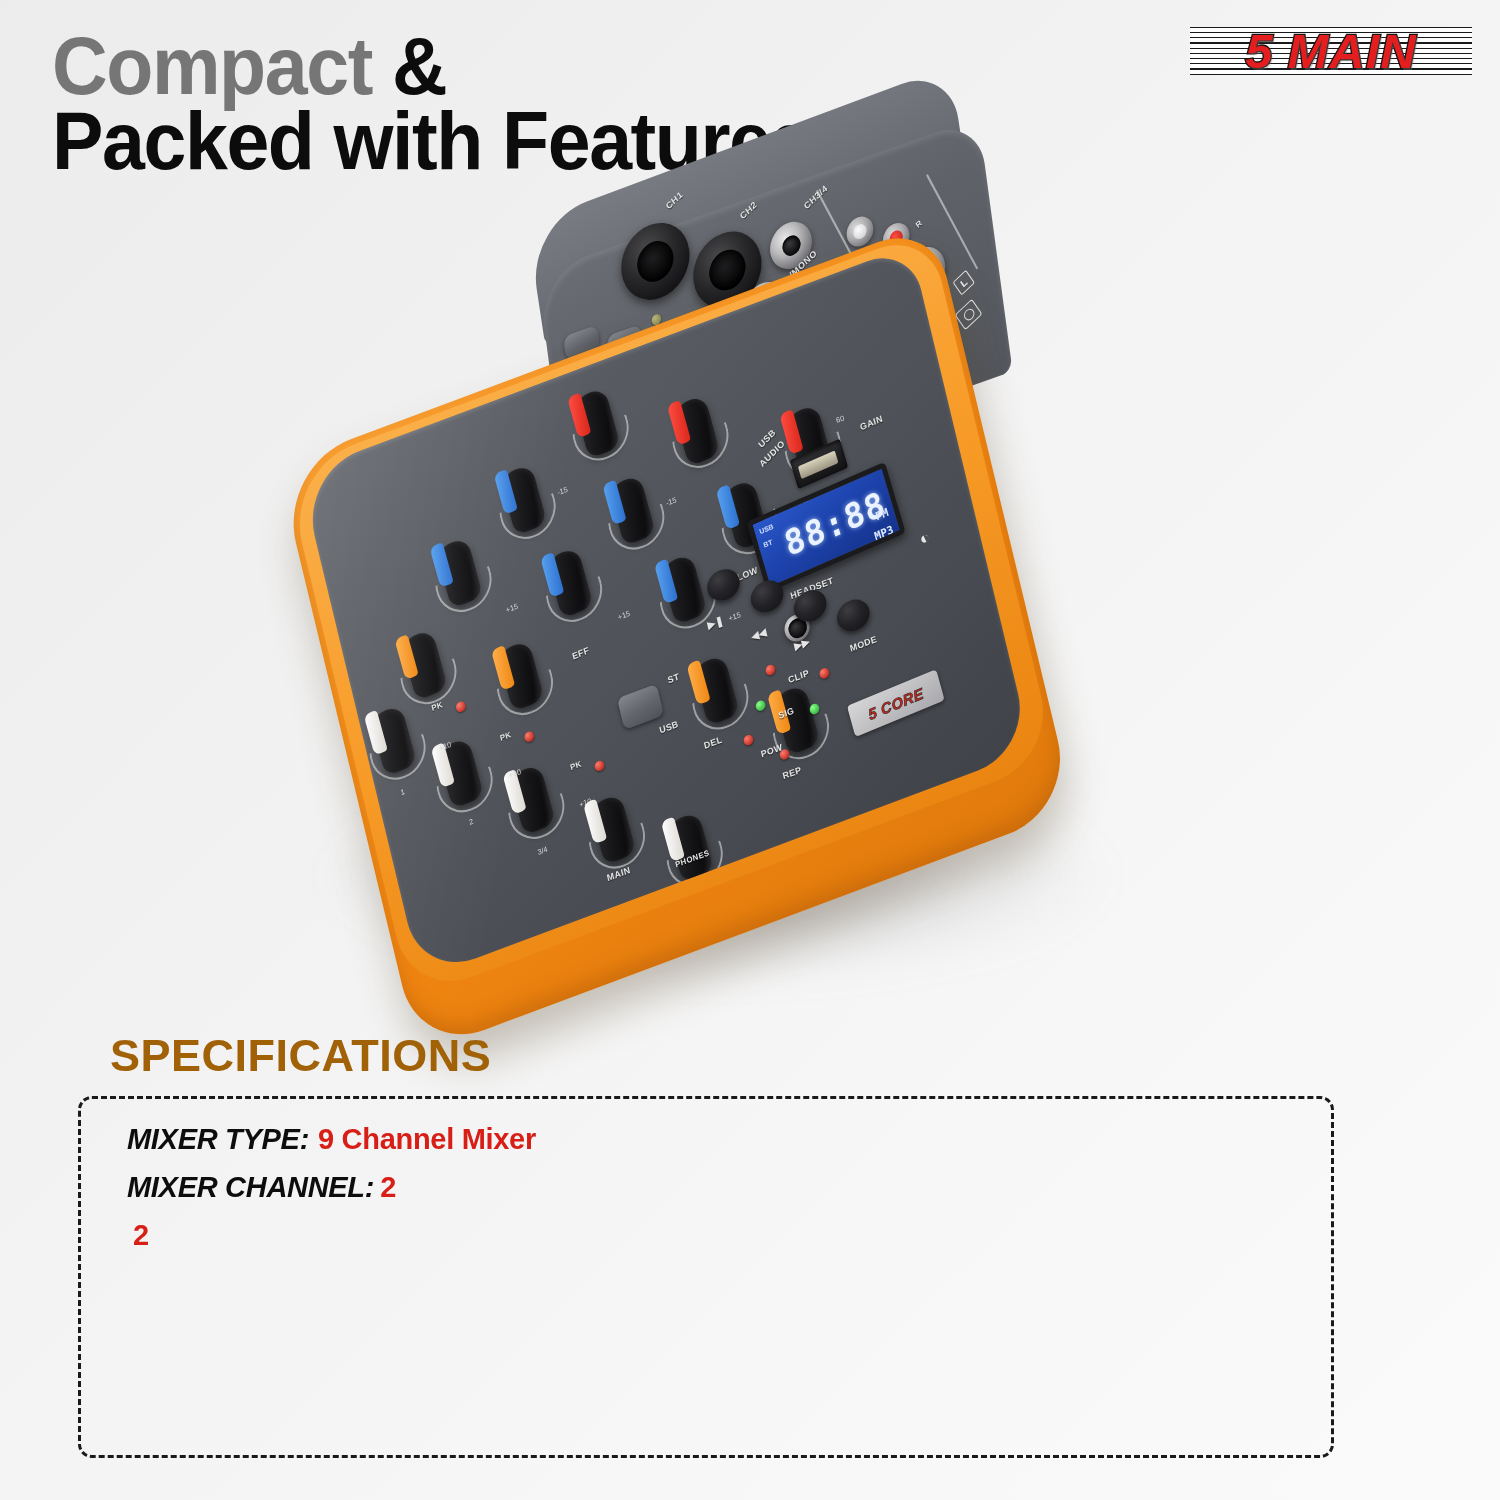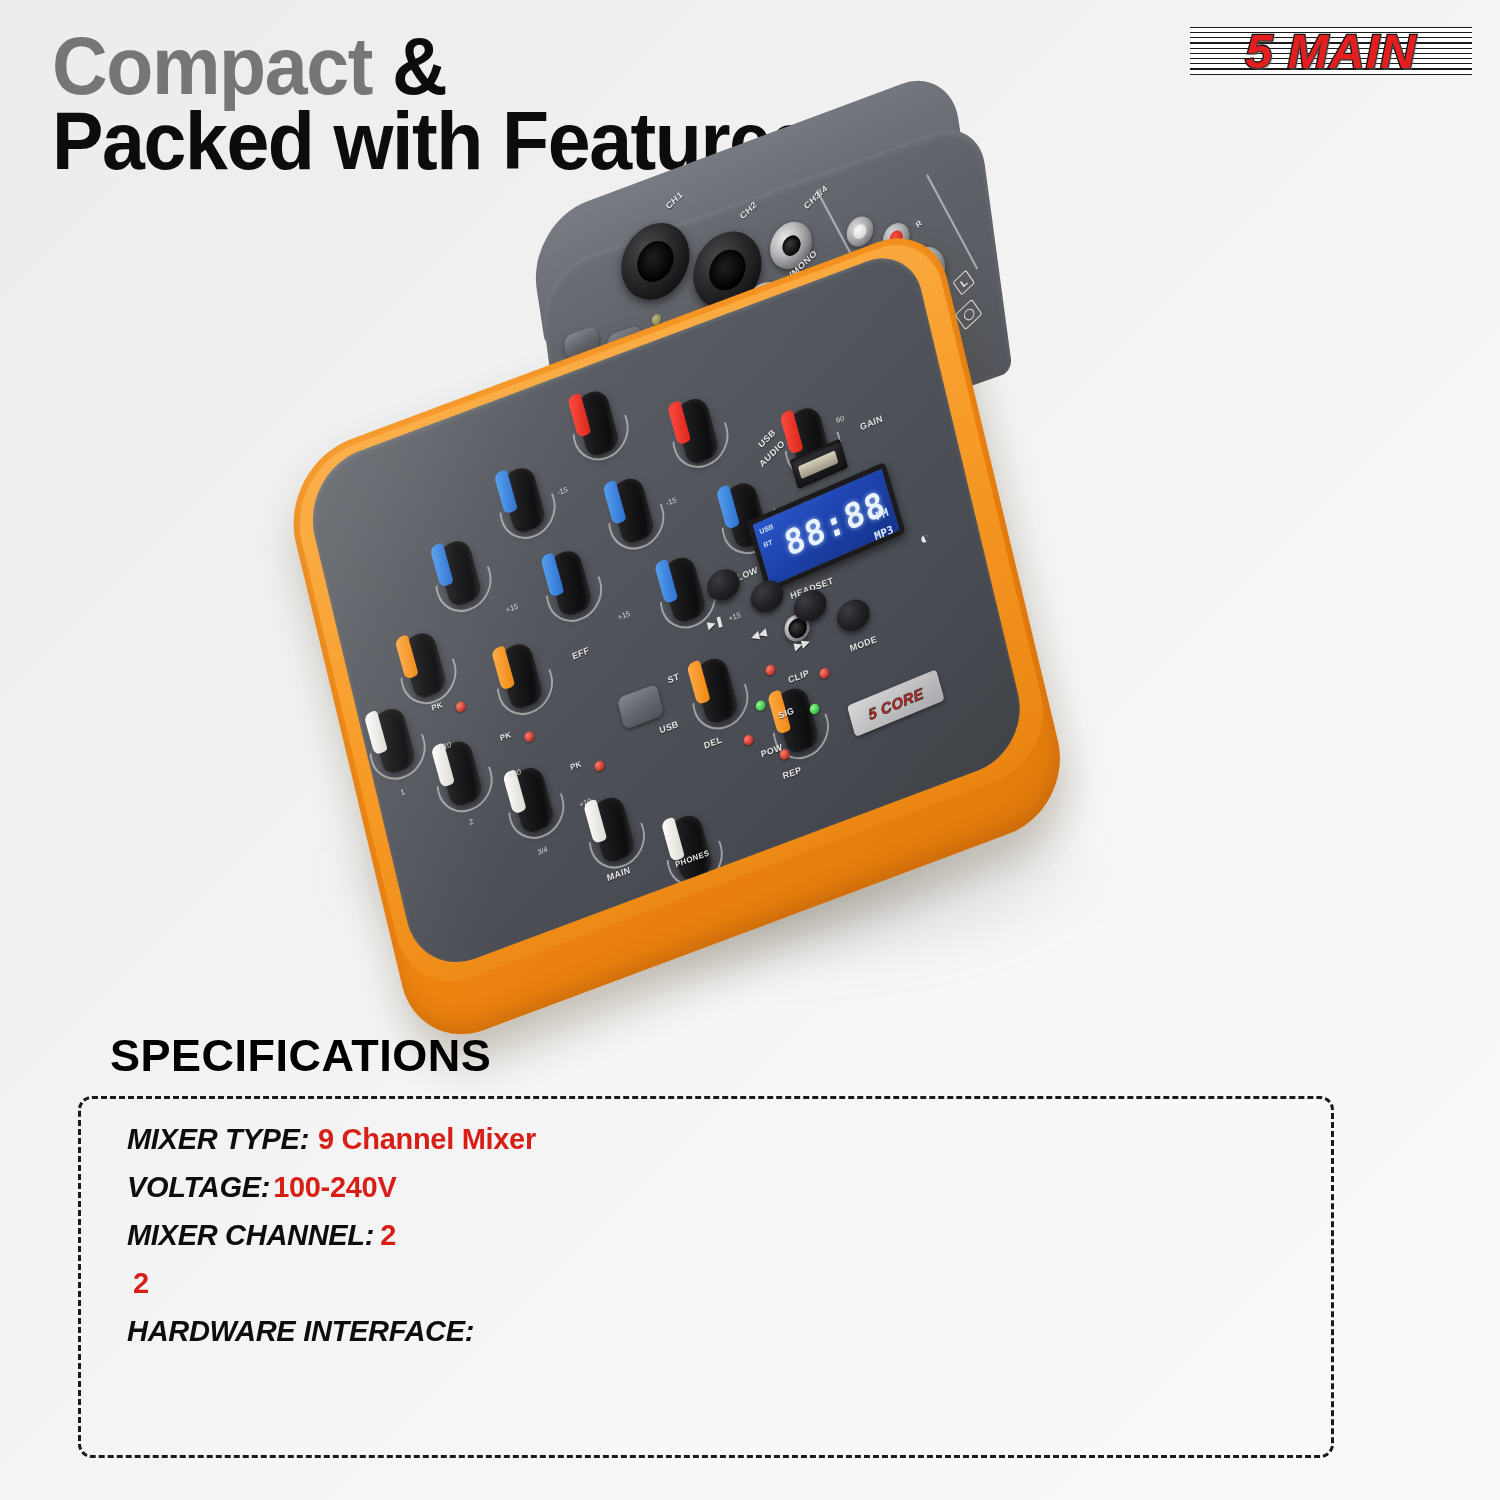--- a/index.html
+++ b/index.html
@@ -351,21 +351,21 @@
     color:#e8e8e8;
     font-size: 15px;
   }
 
   
   .spec-title {
     position:absolute;
     left: 110px; top: 1030px;
     font-size: 45px;
     font-weight: bold;
-    color: #000000;
+    color: #a16207;
     letter-spacing: 0.5px;
   }
   .spec-box {
     position:absolute;
     left: 78px; top: 1096px;
     width: 1256px; height: 362px;
     border: 3px dashed #1a1a1a;
     border-radius: 14px;
     padding: 24px 0 0 46px;
   }
@@ -628,26 +628,21 @@
 </div>
 
 <div class="spec-title">SPECIFICATIONS</div>
 
 <div class="spec-box">
   <div class="spec-row">
     <span class="spec-label">MIXER TYPE:</span>
     <span class="spec-value">9 Channel Mixer</span>
   </div>
   <div class="spec-row">
-    <span class="spec-label">VOLTAGE:</span>
-    <span class="spec-value" style="margin-left:3px;">100-240V</span>
-  </div>
-  <div class="spec-row">
     <span class="spec-label">MIXER CHANNEL:</span>
     <span class="spec-value" style="margin-left:6px;">2</span>
   </div>
   <div class="spec-row">
     <span class="spec-value" style="margin-left:6px;">2</span>
   </div>
   <div class="spec-row">
-    <span class="spec-label">HARDWARE INTERFACE:</span>
   </div>
 </div>
 
 </body></html>

